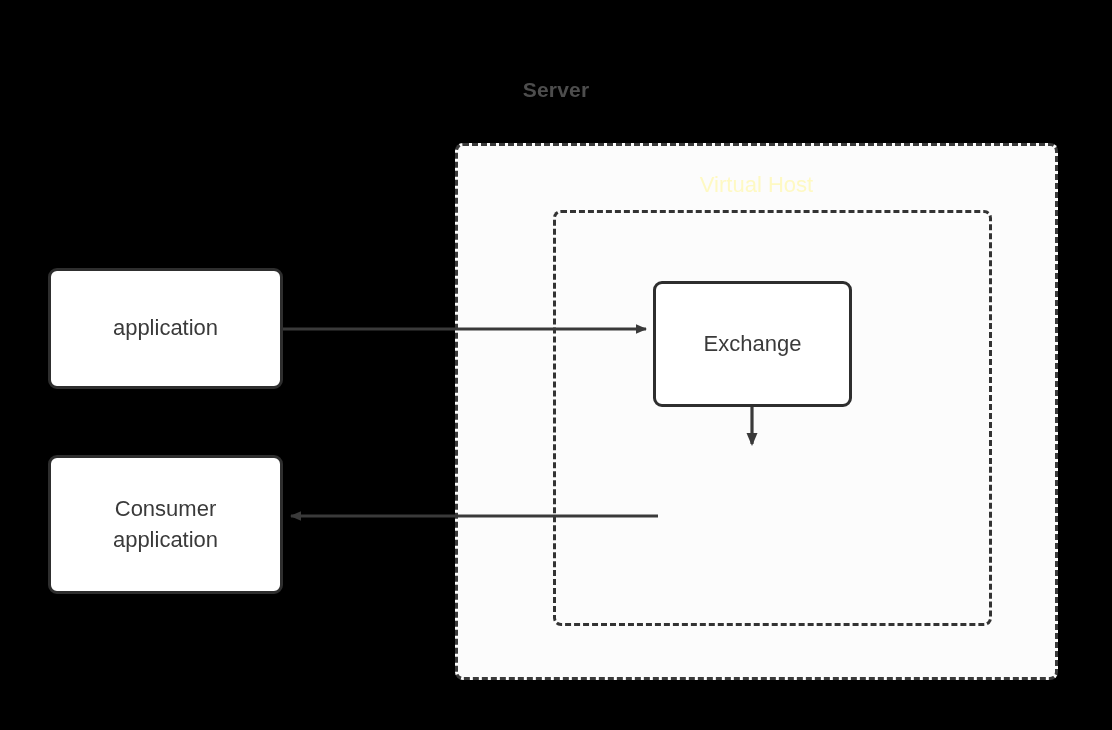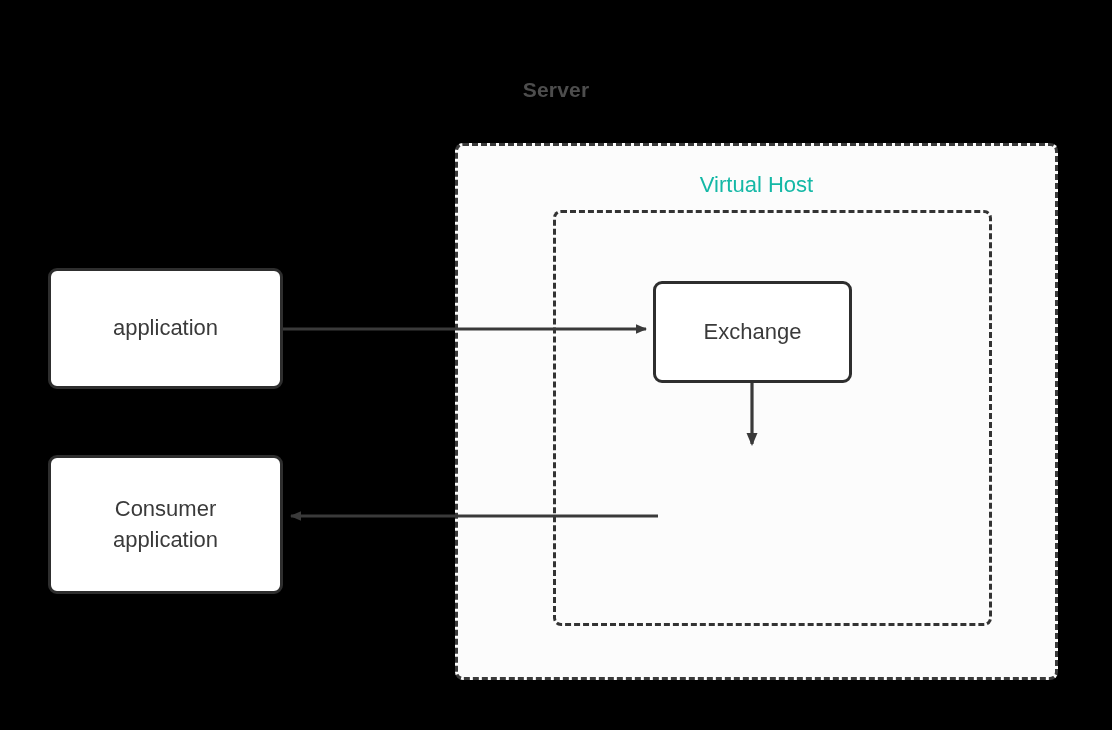--- a/index.html
+++ b/index.html
@@ -39,21 +39,21 @@
     color: #4d4d4d;
     font-weight: 600;
     letter-spacing: 0.2px;
   }
 
   #virtual-host-label {
     left: 455px;
     top: 172px;
     width: 603px;
     font-size: 22px;
-    color: #14b8a6;
+    color: #fef9c3;
   }
 
   
   #server-box {
     position: absolute;
     left: 455px;
     top: 143px;
     width: 603px;
     height: 537px;
     background: #fcfcfc;
@@ -101,21 +101,21 @@
     left: 48px;
     top: 455px;
     width: 235px;
     height: 139px;
   }
 
   #exchange-box {
     left: 653px;
     top: 281px;
     width: 199px;
-    height: 102px;
+    height: 126px;
   }
 
   #message-queue-box {
     left: 658px;
     top: 450px;
     width: 189px;
     height: 132px;
   }
 
   .node-label {

